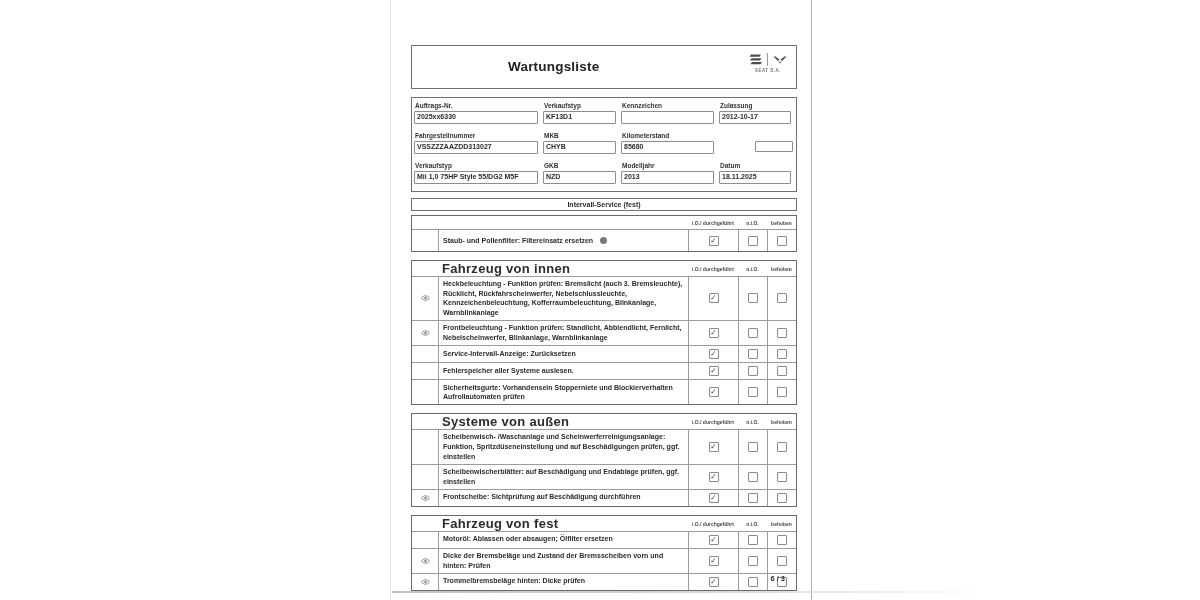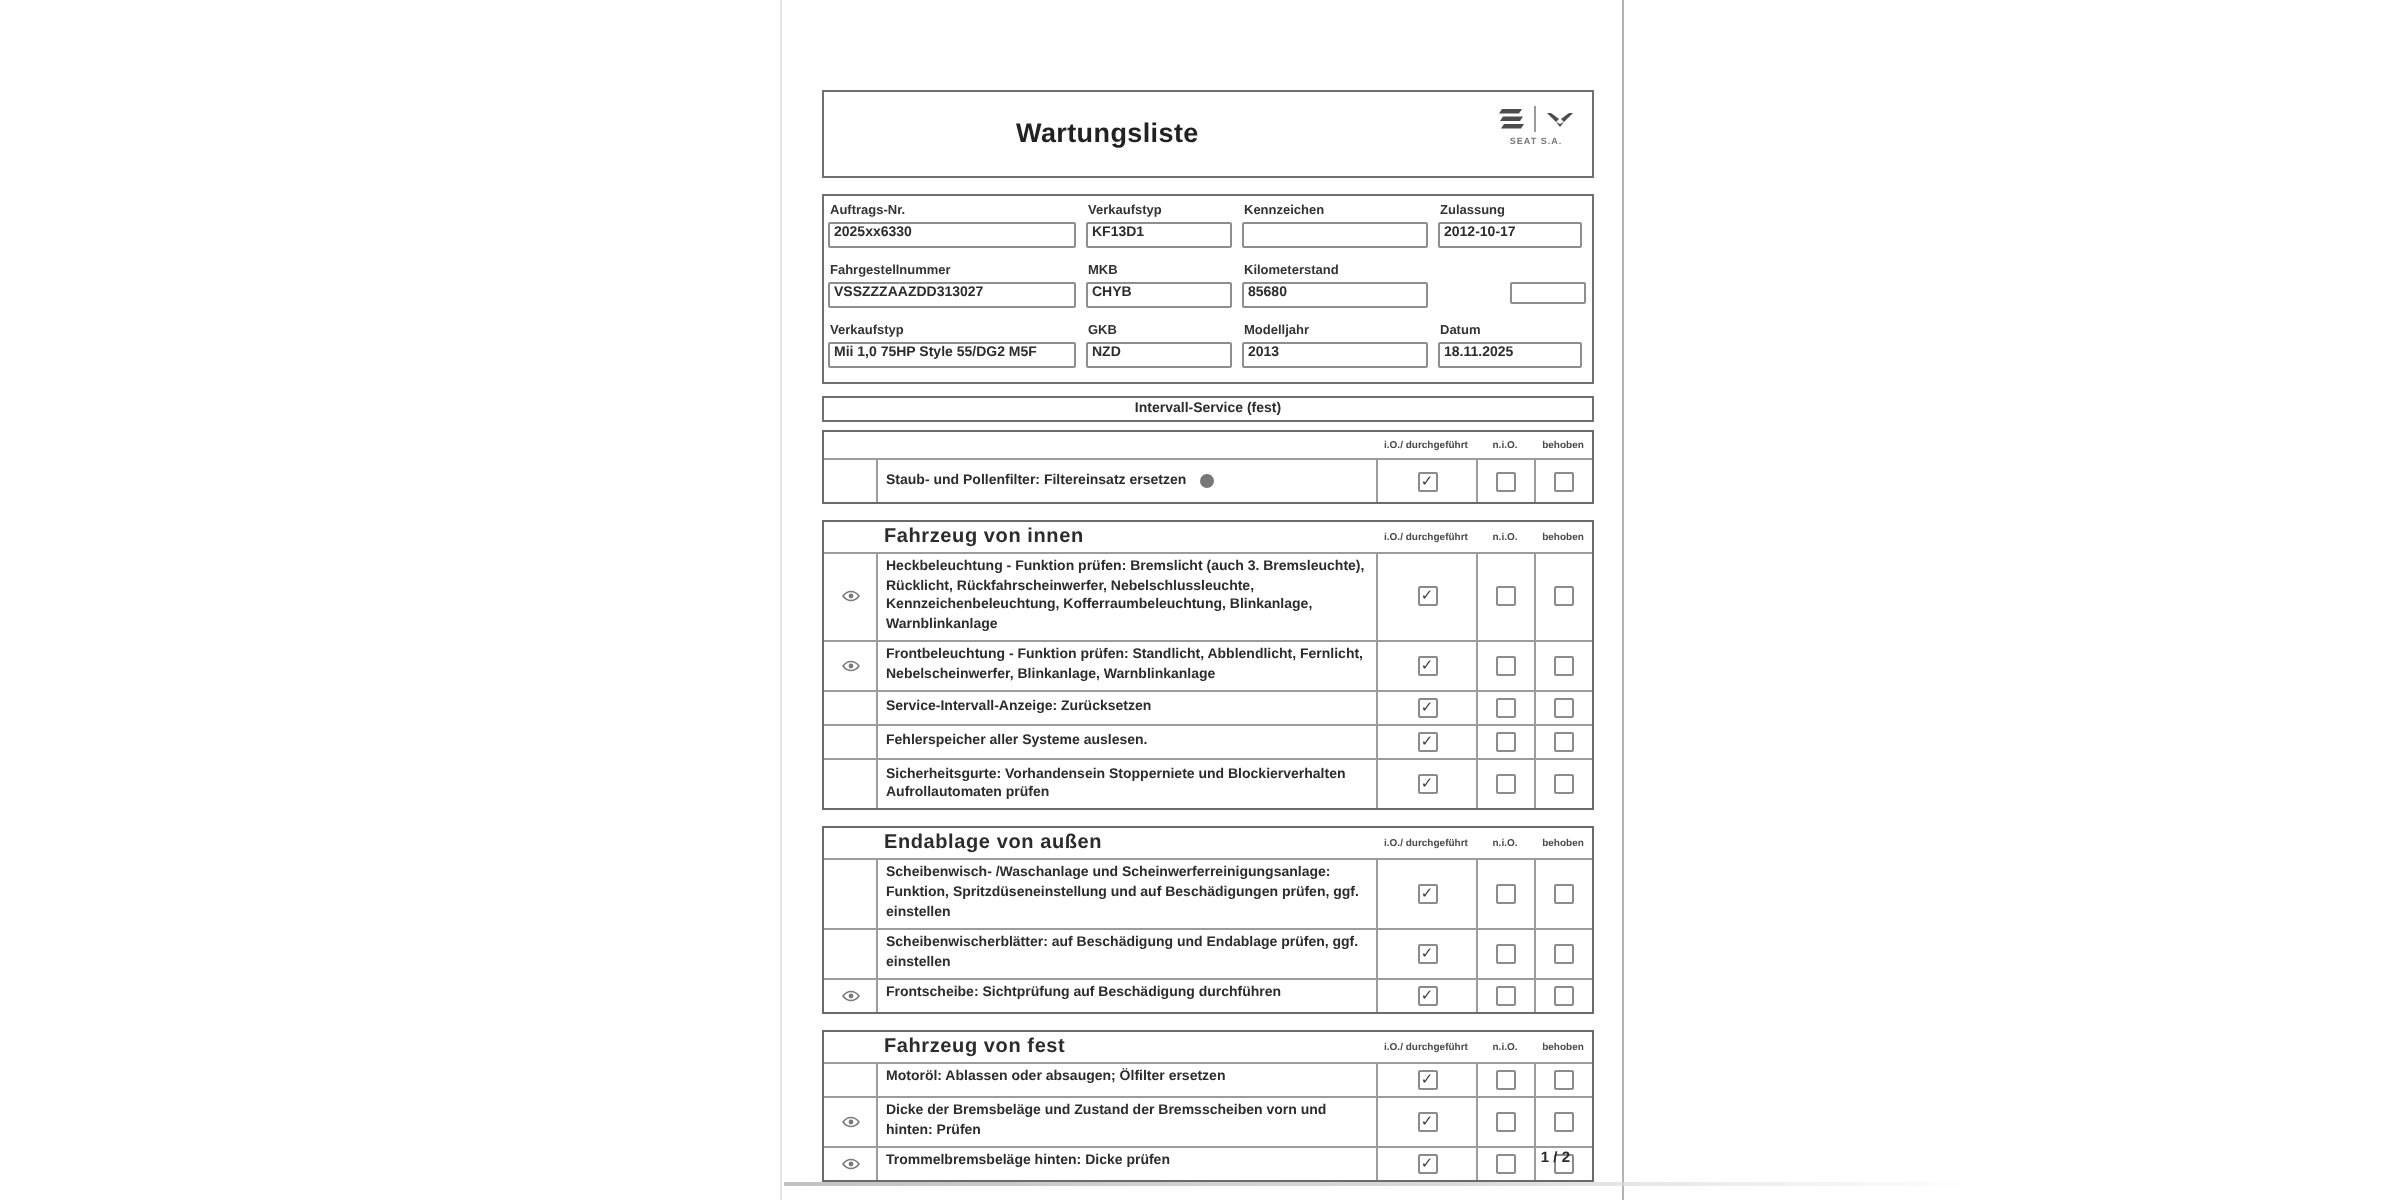--- a/index.html
+++ b/index.html
@@ -47,21 +47,21 @@
   .text-col{flex:1;padding:2.5px 5px 2.5px 4px;font-size:7px;line-height:9.6px;color:#2c2c2c;}
   .ok-col{flex:0 0 50px;}
   .nok-col{flex:0 0 29px;}
   .fix-col{flex:0 0 29px;}
   .srow:not(.head) .text-col{border-left:1px solid #9c9c9c;}
   .srow:not(.head) .ok-col,
   .srow:not(.head) .nok-col,
   .srow:not(.head) .fix-col{border-left:1px solid #9c9c9c;}
   .ck{display:flex;align-items:center;justify-content:center;padding:3px 0;}
   .colhead{font-size:5px;color:#4a4a4a;display:flex;align-items:center;justify-content:center;white-space:nowrap;padding-top:1px;}
-  .sec-title{font-size:10px;letter-spacing:.3px;padding:3px 4px 2px 4px;}
+  .sec-title{font-size:13px;letter-spacing:.3px;padding:3px 4px 2px 4px;}
   .cb{
     width:8px;height:8px;border:1px solid #8b8b8b;border-radius:1px;background:#fff;
     font-size:7.5px;line-height:8px;text-align:center;color:#3a3a3a;
   }
   .interval .srow:not(.head) .text-col{display:flex;align-items:center;min-height:21px;}
   .dot{display:inline-block;width:7px;height:7px;border-radius:50%;background:#787878;margin-left:7px;vertical-align:-1px;}
   .eye{display:inline-flex;}
   
   .page-num{position:absolute;right:26px;top:574px;font-size:7.5px;color:#2c2c2c;}
   .bottom-line{
@@ -263,21 +263,21 @@
             <span class="cb"></span>
           </div>
           <div class="cell fix-col ck">
             <span class="cb"></span>
           </div>
         </div>
       </div>
       <div class="section">
         <div class="srow head">
           <div class="cell icon-col"></div>
-          <div class="cell text-col sec-title">Endablage von außen</div>
+          <div class="cell text-col sec-title">Systeme von außen</div>
           <div class="cell ok-col colhead">i.O./ durchgeführt</div>
           <div class="cell nok-col colhead">n.i.O.</div>
           <div class="cell fix-col colhead">behoben</div>
         </div>
         <div class="srow">
           <div class="cell icon-col"></div>
           <div class="cell text-col"><span>Scheibenwisch- /Waschanlage und Scheinwerferreinigungsanlage: Funktion, Spritzdüseneinstellung und auf Beschädigungen prüfen, ggf. einstellen</span></div>
           <div class="cell ok-col ck">
             <span class="cb">✓</span>
           </div>
@@ -379,16 +379,16 @@
           <div class="cell nok-col ck">
             <span class="cb"></span>
           </div>
           <div class="cell fix-col ck">
             <span class="cb"></span>
           </div>
         </div>
       </div>
     </div>
 
-  <div class="page-num">1 / 2</div>
+  <div class="page-num">6 / 3</div>
 </div>
 
 <div class="bottom-line"></div>
 
 </body></html>

